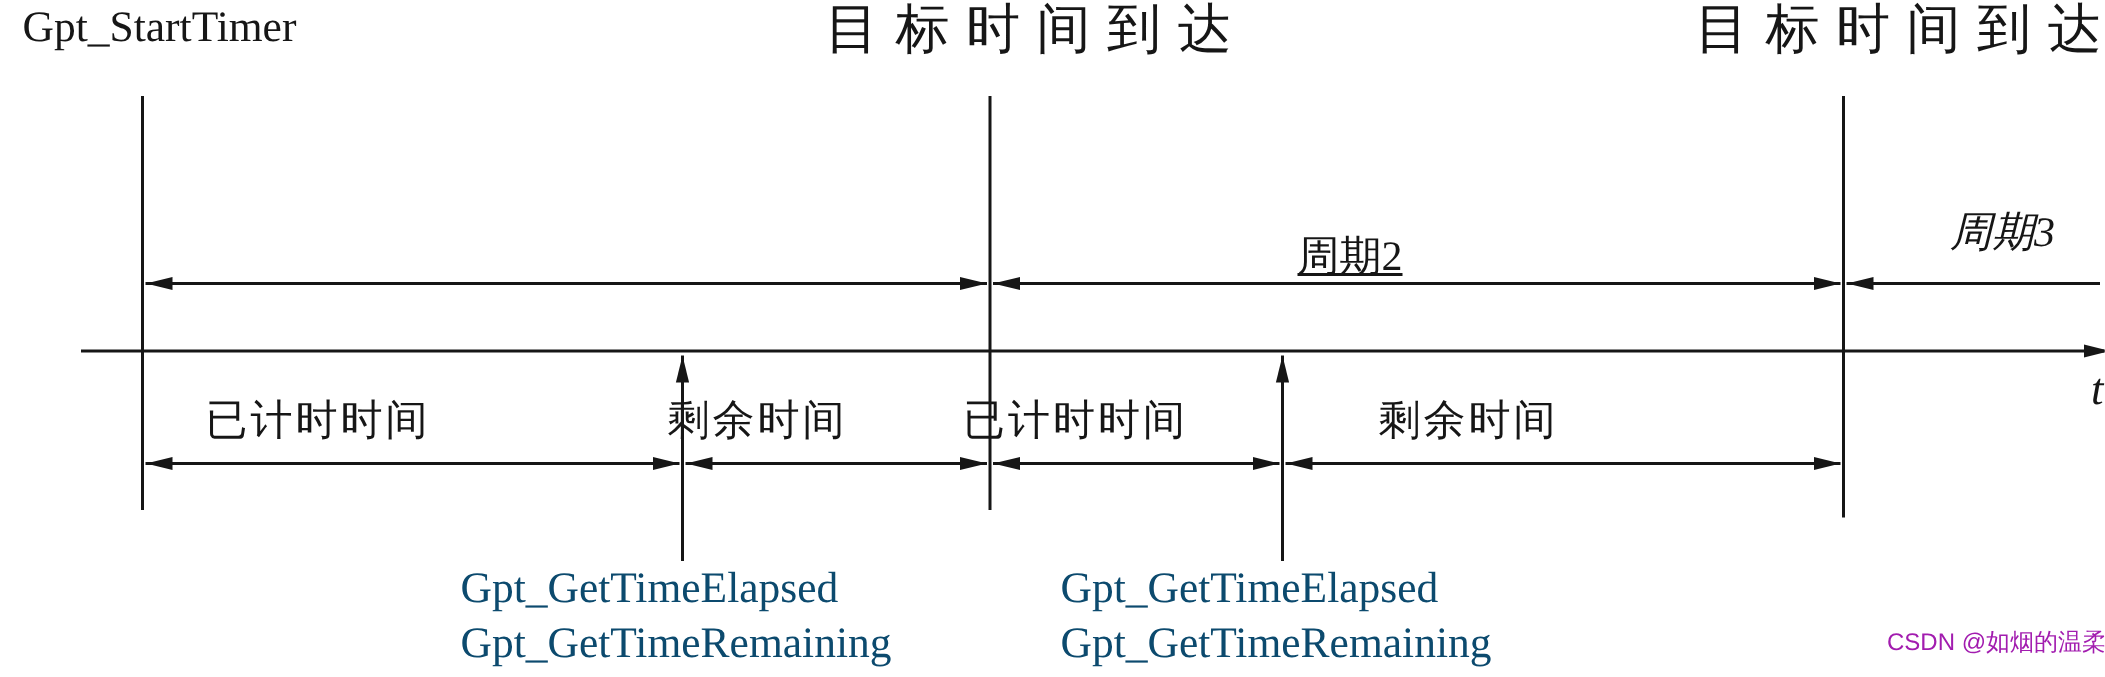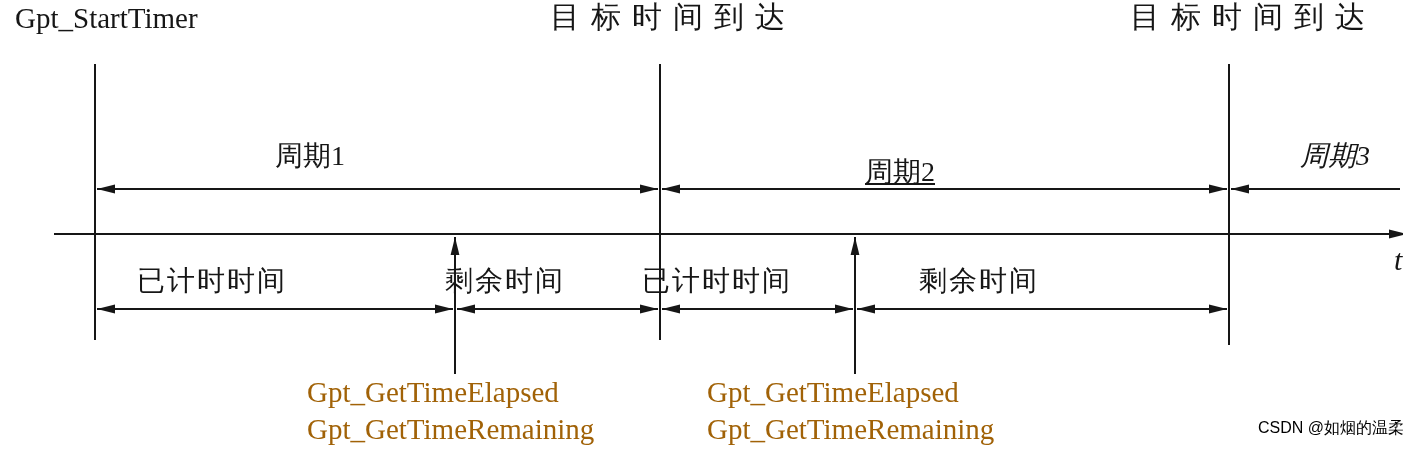--- a/index.html
+++ b/index.html
@@ -18,39 +18,39 @@
     width: 1403px; height: 451px;
   }
   .lbl {
     position: absolute;
     color: #161616;
     white-space: nowrap;
     line-height: 1.05;
   }
   .lbl-en { font-size: 29px; }
   .lbl-cjk-top {
-    font-size: 30px;
+    font-size: 36px;
     letter-spacing: 11px;
     width: 260px;
-    text-align: left;
+    text-align: right;
   }
   .lbl-period {
     font-size: 28px;
     width: 120px;
     text-align: center;
   }
   .lbl-seg {
     font-size: 28px;
     letter-spacing: 2px;
     width: 220px;
   }
   .callout {
     position: absolute;
     font-size: 29px;
-    color: #a16207;
+    color: #0c4a6e;
   }
   .callout div { line-height: 37px; white-space: nowrap; }
   .t-label {
     position: absolute;
     font-size: 30px;
     font-style: italic;
     color: #161616;
   }
   .watermark {
     position: absolute;
@@ -91,35 +91,34 @@
     <line x1="845" y1="309" x2="1215" y2="309" stroke="#161616" stroke-width="2" marker-start="url(#arrow)" marker-end="url(#arrow)"></line>
 
     <line x1="443" y1="374" x2="443" y2="237" stroke="#161616" stroke-width="2" marker-end="url(#arrow)"></line>
     <line x1="843" y1="374" x2="843" y2="237" stroke="#161616" stroke-width="2" marker-end="url(#arrow)"></line>
   </svg>
 
   <div class="lbl lbl-en" style="left:3px; top:3px;">Gpt_StartTimer</div>
   <div class="lbl lbl-cjk-top" style="left:538px; top:1px;">目标时间到达</div>
   <div class="lbl lbl-cjk-top" style="left:1118px; top:1px;">目标时间到达</div>
 
-  <div class="lbl lbl-period" style="left:238px; top:141px;">周期1</div>
   <div class="lbl lbl-period" style="left:828px; top:157px;text-decoration:underline;">周期2</div>
   <div class="lbl lbl-period" style="left:1263px; top:141px;font-style:italic;">周期3</div>
 
   <div class="t-label" style="left:1382px; top:243px;">t</div>
 
   <div class="lbl lbl-seg" style="left:125px; top:266px;">已计时时间</div>
   <div class="lbl lbl-seg" style="left:433px; top:266px;">剩余时间</div>
   <div class="lbl lbl-seg" style="left:630px; top:266px;">已计时时间</div>
   <div class="lbl lbl-seg" style="left:907px; top:266px;">剩余时间</div>
 
   <div class="callout" style="left:295px; top:374px;">
     <div>Gpt_GetTimeElapsed</div>
     <div>Gpt_GetTimeRemaining</div>
   </div>
   <div class="callout" style="left:695px; top:374px;">
     <div>Gpt_GetTimeElapsed</div>
     <div>Gpt_GetTimeRemaining</div>
   </div>
 
-  <div class="watermark" style="color:#000000;">CSDN @如烟的温柔</div>
+  <div class="watermark" style="color:#a21caf;">CSDN @如烟的温柔</div>
 
 </div>
 
 </body></html>

